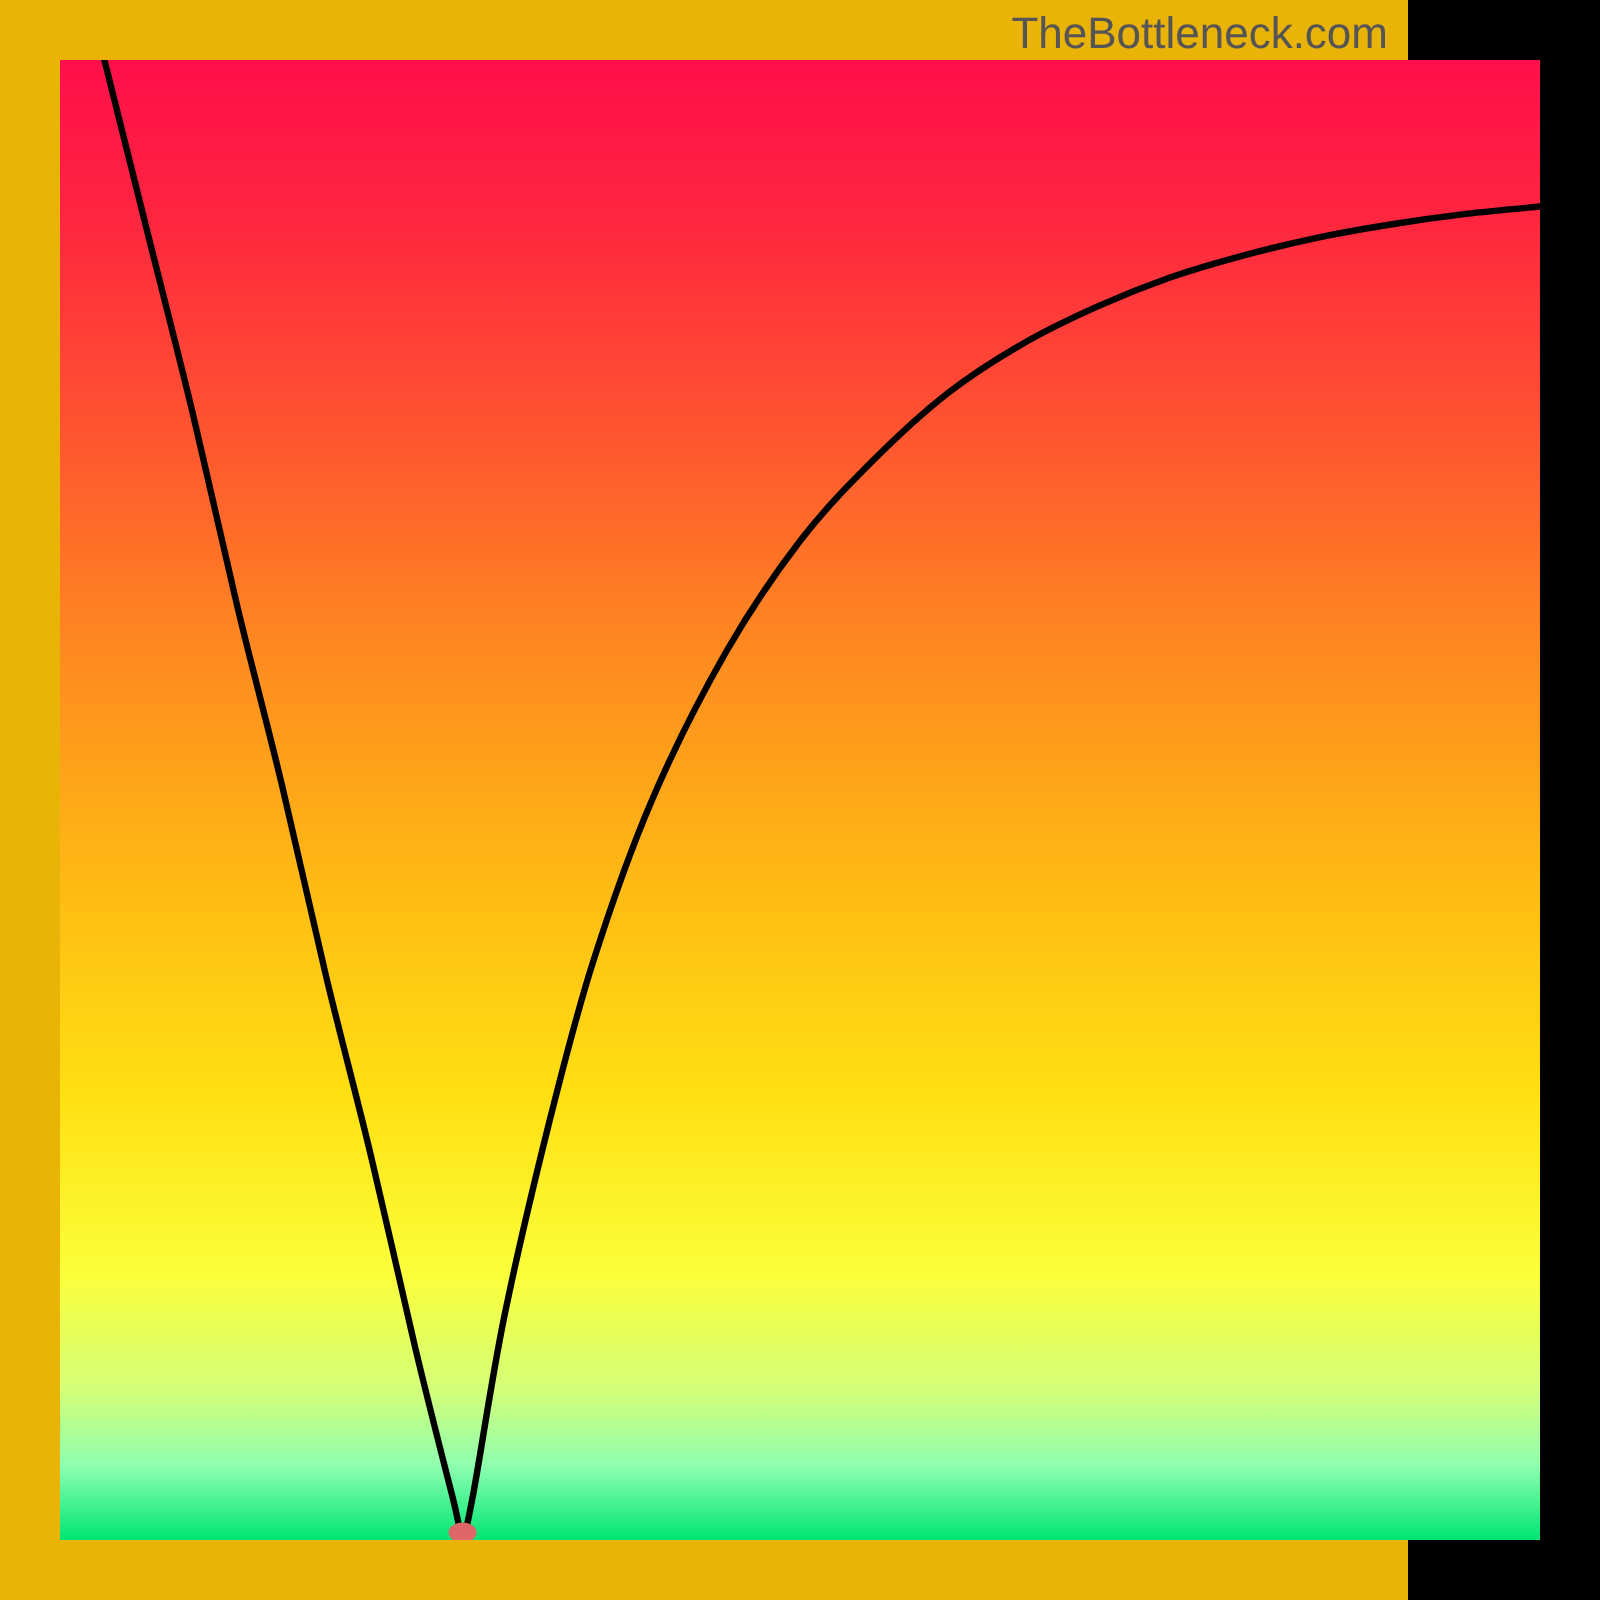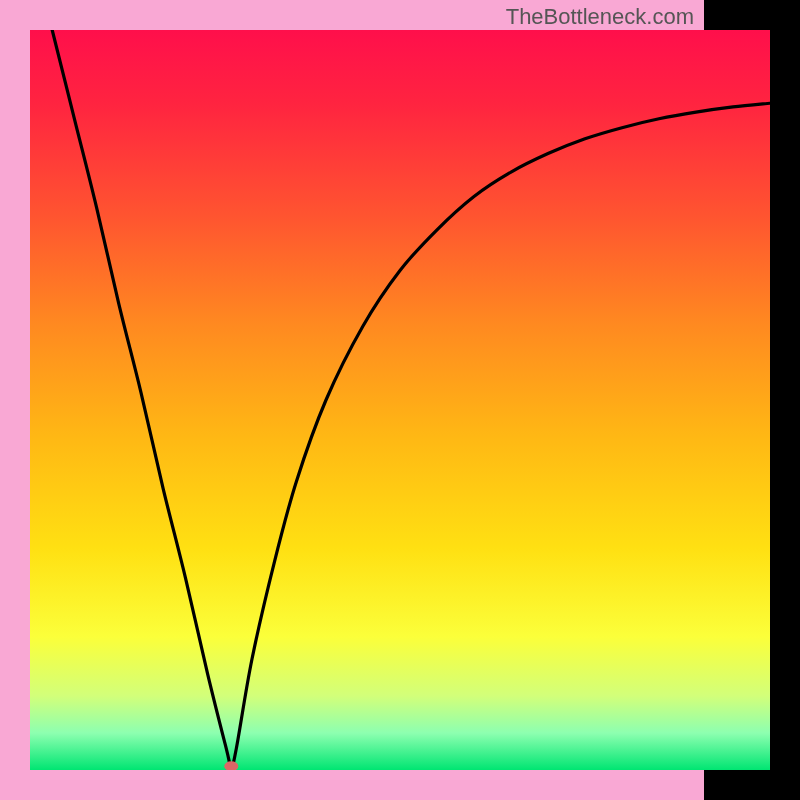--- a/index.html
+++ b/index.html
@@ -8,21 +8,21 @@
     width: 800px;
     height: 800px;
     background: #000;
     overflow: hidden;
     font-family: Arial, Helvetica, sans-serif;
   }
   .frame {
     position: relative;
     width: 704px;
     height: 800px;
-    background: #f9a8d4;
+    background: #eab308;
   }
   .attribution {
     position: absolute;
     top: 4px;
     right: 10px;
     color: #555;
     font-size: 22px;
     font-weight: 500;
     letter-spacing: 0px;
     z-index: 10;

